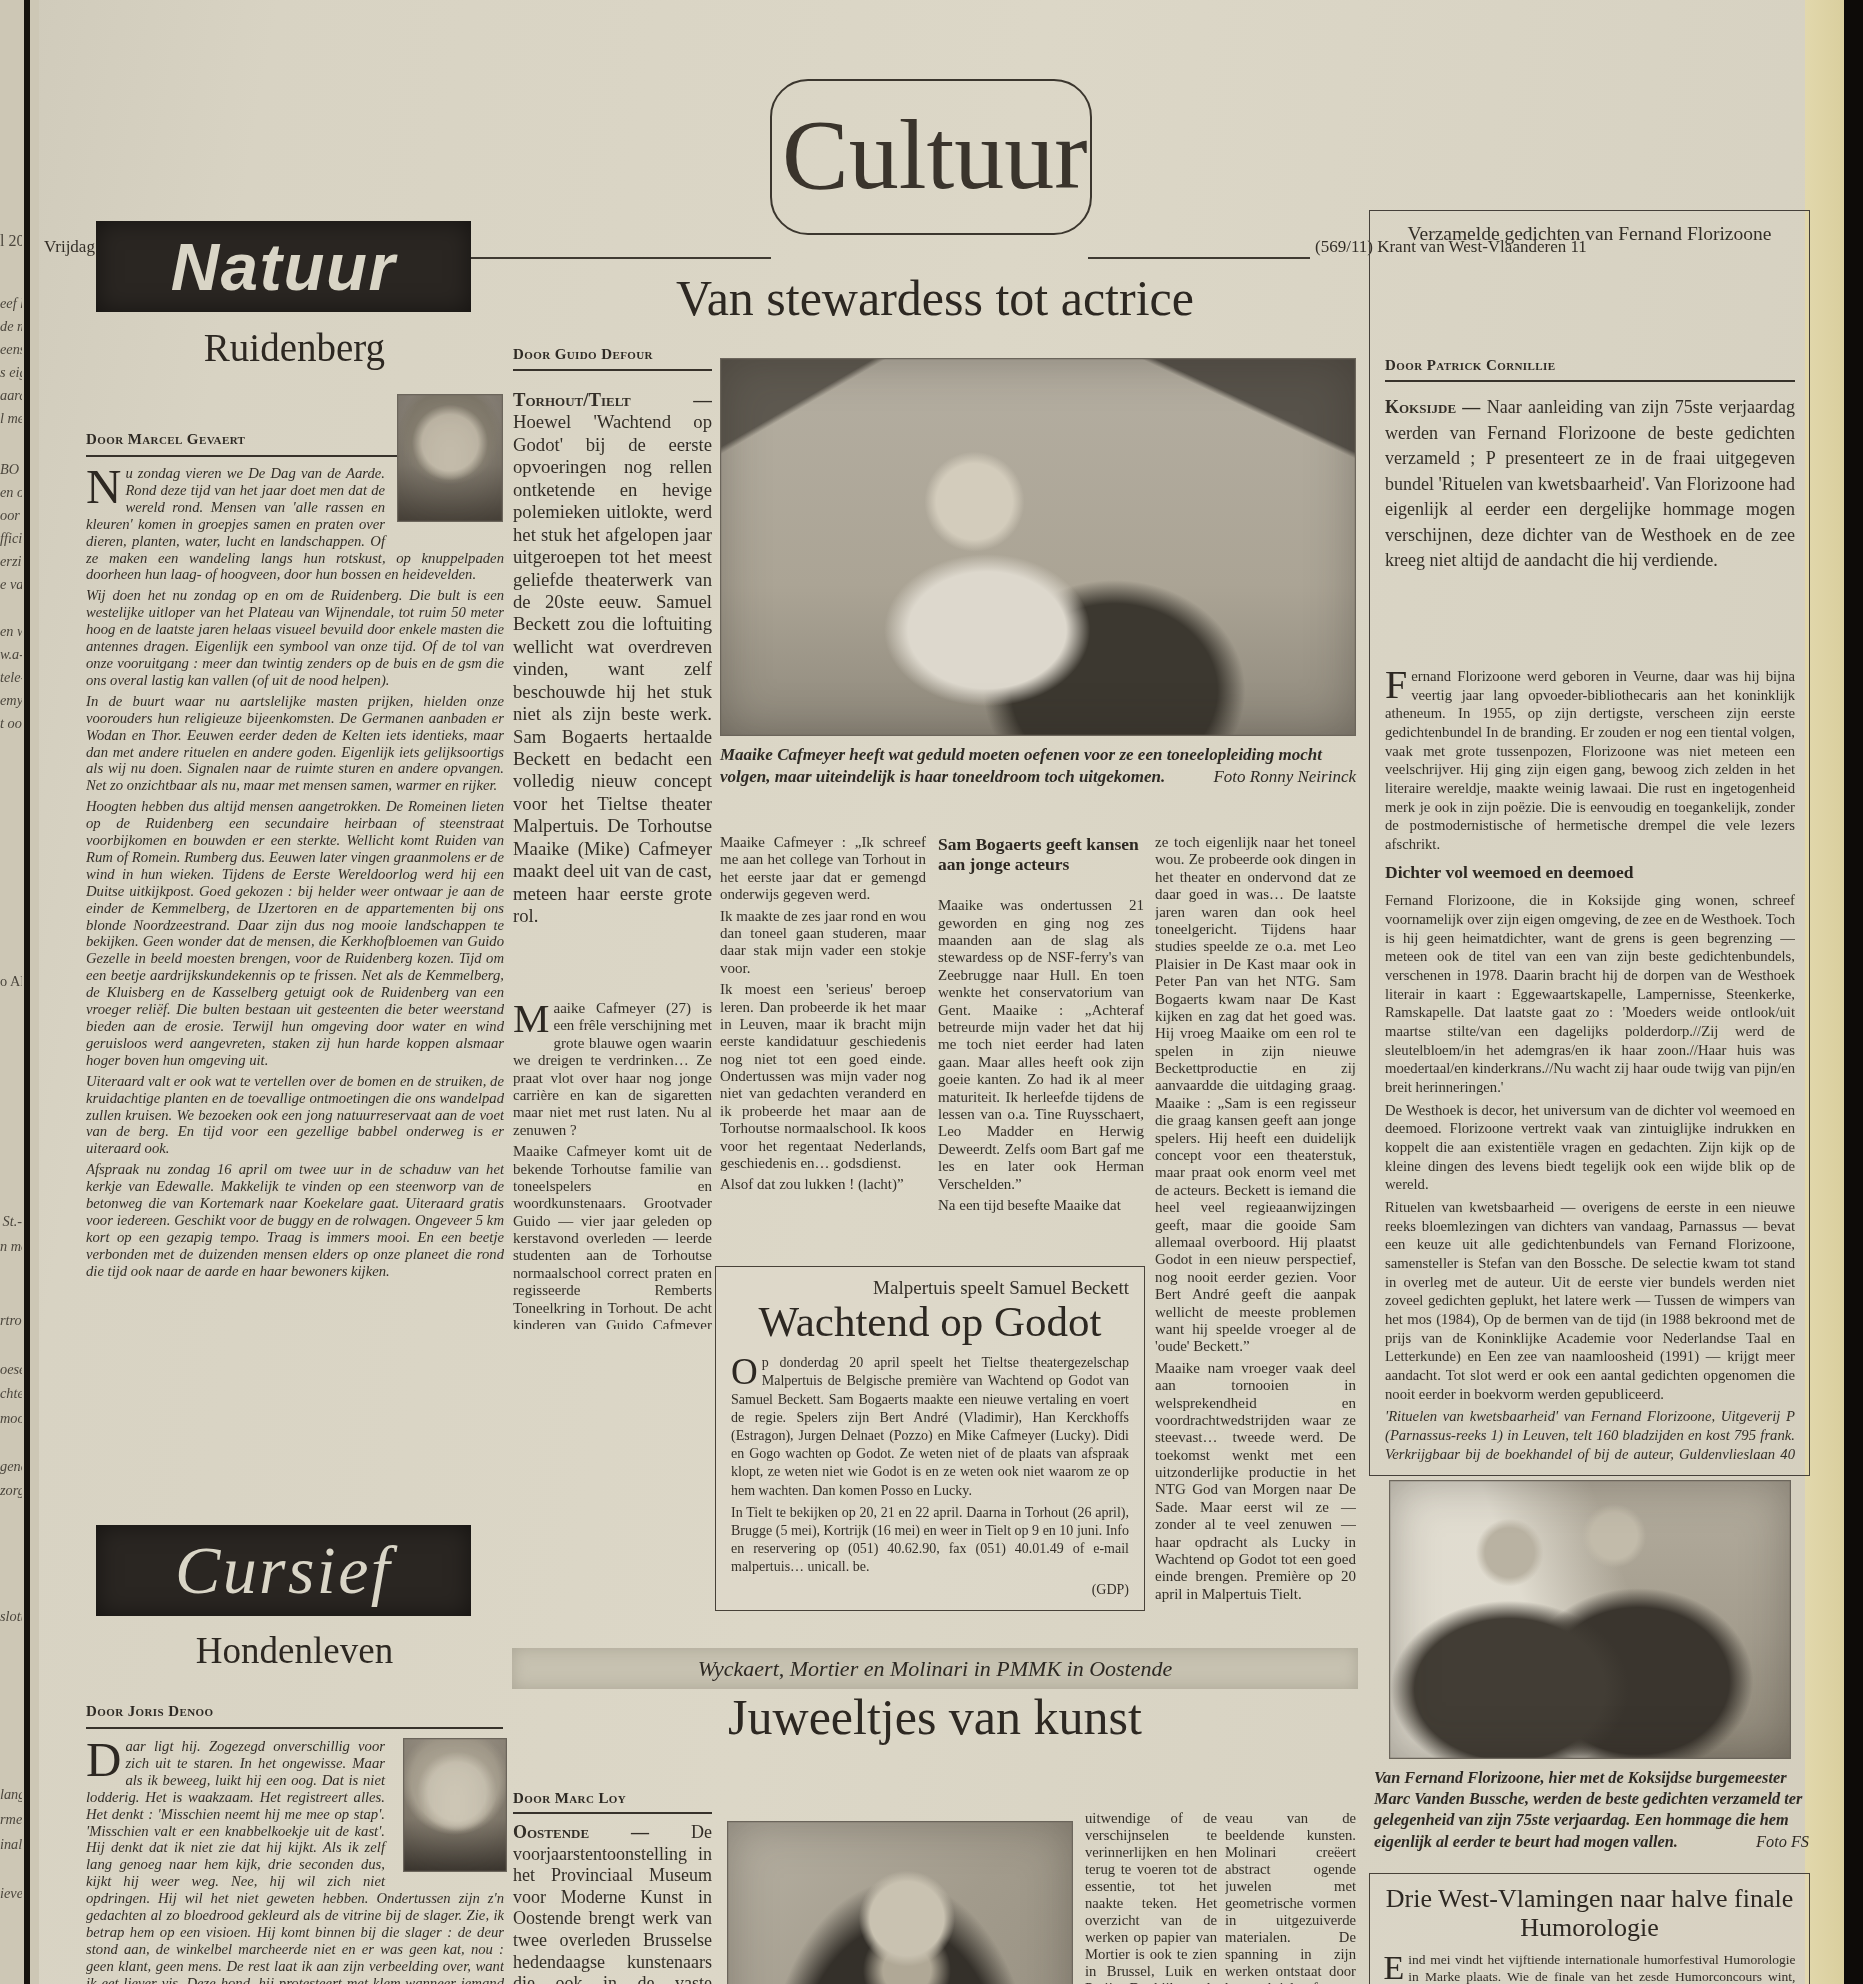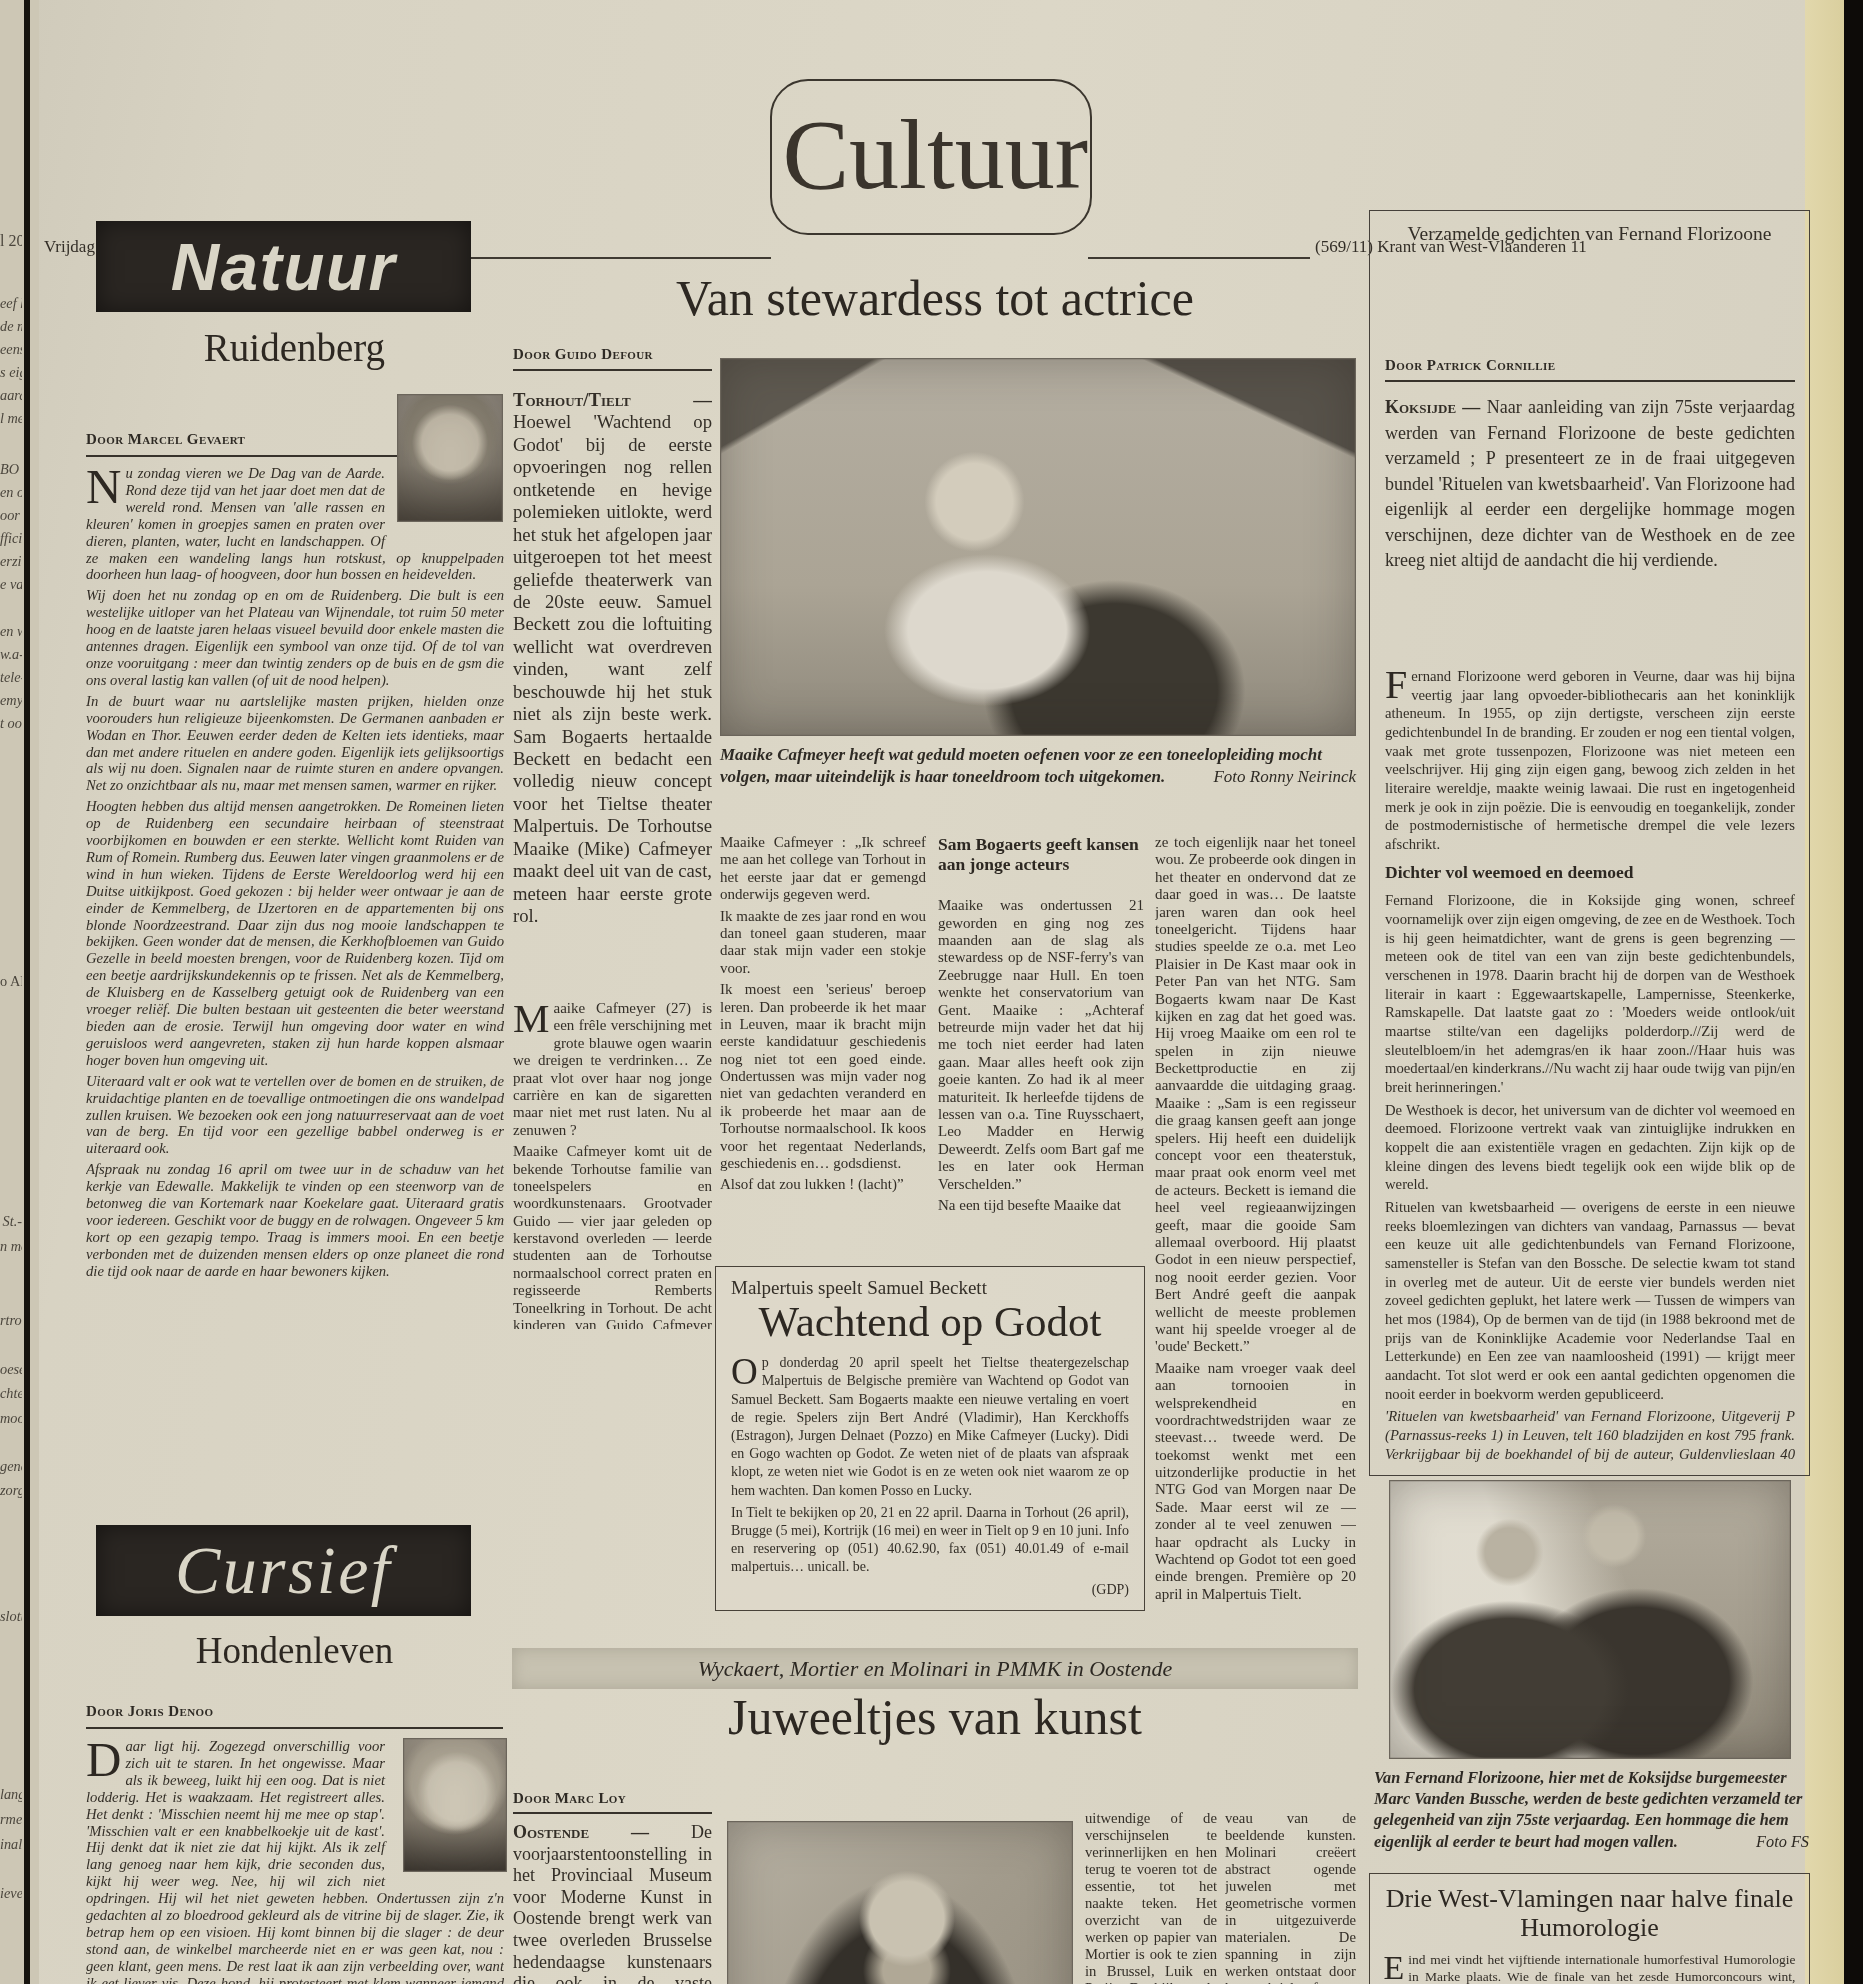--- a/index.html
+++ b/index.html
@@ -65,21 +65,21 @@
   <div class="frag" style="top:1482px;">zorgen</div>
   <div class="frag" style="top:1608px;">slotte</div>
   <div class="frag" style="top:1786px;">lang-</div>
   <div class="frag" style="top:1811px;">rmee</div>
   <div class="frag" style="top:1836px;">inale</div>
   <div class="frag" style="top:1885px;">ieven</div>
 
   <div class="abs serif" style="left:44px;top:237px;font-size:17px;">Vrijdag 14 april 2000</div>
   <div class="abs" style="left:160px;top:257px;width:611px;height:1.6px;background:#3f3a32;"></div>
   <div class="abs" style="left:770px;top:79px;width:318px;height:152px;border:2px solid #3b362e;border-radius:38px;"></div>
-  <div class="abs serif" style="left:770px;top:79px;width:318px;height:152px;line-height:152px;text-align:right;font-size:100px;color:#3a342c;">Cultuur</div>
+  <div class="abs serif" style="left:770px;top:79px;width:318px;height:152px;line-height:152px;text-align:left;font-size:100px;color:#3a342c;padding-left:12px;">Cultuur</div>
   <div class="abs" style="left:1088px;top:257px;width:222px;height:1.6px;background:#3f3a32;"></div>
   <div class="abs serif" style="left:1315px;top:237px;font-size:17px;white-space:nowrap;">(569/11) Krant van West-Vlaanderen 11</div>
 
   <div class="abs" style="left:96px;top:221px;width:375px;height:91px;background:#2a2622;box-shadow:inset 0 0 24px rgba(0,0,0,.5);">
     <div style="width:100%;height:100%;display:flex;align-items:center;justify-content:center;font-family:'Liberation Sans','DejaVu Sans',sans-serif;font-weight:bold;font-style:italic;font-size:67px;color:#d9d5c6;letter-spacing:1.6px;">Natuur</div>
   </div>
   <div class="abs serif headline" style="left:85px;top:328px;width:419px;font-size:39px;">Ruidenberg</div>
   <div class="abs byline" style="left:86px;top:431px;">Door Marcel Gevaert</div>
   <div class="abs byrule" style="left:86px;top:433px;width:417px;height:22px;"></div>
   <div class="abs photo grain" style="left:397px;top:394px;width:106px;height:128px;background-image:radial-gradient(circle at 50% 38%,#c4bcab 0 28px,rgba(196,188,171,0) 38px),radial-gradient(circle at 50% 30%,#8d8677 0 42px,rgba(141,134,119,0) 52px),linear-gradient(180deg,#9c958a 0%,#857e72 55%,#4e483f 100%);"></div>
@@ -140,21 +140,21 @@
       <p>Na een tijd besefte Maaike dat</p>
     </div>
   </div>
 
   <div class="abs just" style="left:1155px;top:834px;width:201px;height:806px;font-size:15px;line-height:1.16;overflow:hidden;">
     <p>ze toch eigenlijk naar het toneel wou. Ze probeerde ook dingen in het theater en ondervond dat ze daar goed in was… De laatste jaren waren dan ook heel toneelgericht. Tijdens haar studies speelde ze o.a. met Leo Plaisier in De Kast maar ook in Peter Pan van het NTG. Sam Bogaerts kwam naar De Kast kijken en zag dat het goed was. Hij vroeg Maaike om een rol te spelen in zijn nieuwe Beckettproductie en zij aanvaardde die uitdaging graag. Maaike : „Sam is een regisseur die graag kansen geeft aan jonge spelers. Hij heeft een duidelijk concept voor een theaterstuk, maar praat ook enorm veel met de acteurs. Beckett is iemand die heel veel regieaanwijzingen geeft, maar die gooide Sam allemaal overboord. Hij plaatst Godot in een nieuw perspectief, nog nooit eerder gezien. Voor Bert André geeft die aanpak wellicht de meeste problemen want hij speelde vroeger al de 'oude' Beckett.”</p>
     <p>Maaike nam vroeger vaak deel aan tornooien in welsprekendheid en voordrachtwedstrijden waar ze steevast… tweede werd. De toekomst wenkt met een uitzonderlijke productie in het NTG God van Morgen naar De Sade. Maar eerst wil ze — zonder al te veel zenuwen — haar opdracht als Lucky in Wachtend op Godot tot een goed einde brengen. Première op 20 april in Malpertuis Tielt.</p>
   </div>
 
   <div class="abs boxed" style="left:715px;top:1266px;width:430px;height:345px;padding:9.5px 15px;box-sizing:border-box;">
-    <div style="text-align:left;font-size:19px;margin-bottom:1.6px;">Malpertuis speelt Samuel Beckett</div>
+    <div style="text-align:right;font-size:19px;margin-bottom:1.6px;">Malpertuis speelt Samuel Beckett</div>
     <div class="headline" style="font-size:43px;margin-bottom:10.3px;">Wachtend op Godot</div>
     <div class="just" style="font-size:14px;line-height:1.3;">
       <p><span class="dc" style="font-size:37px;">O</span><span>p donderdag 20 april speelt het Tieltse theatergezelschap Malpertuis de Belgische première van Wachtend op Godot van Samuel Beckett. Sam Bogaerts maakte een nieuwe vertaling en voert de regie. Spelers zijn Bert André (Vladimir), Han Kerckhoffs (Estragon), Jurgen Delnaet (Pozzo) en Mike Cafmeyer (Lucky). Didi en Gogo wachten op Godot. Ze weten niet of de plaats van afspraak klopt, ze weten niet wie Godot is en ze weten ook niet waarom ze op hem wachten. Dan komen Posso en Lucky.</span></p>
       <p>In Tielt te bekijken op 20, 21 en 22 april. Daarna in Torhout (26 april), Brugge (5 mei), Kortrijk (16 mei) en weer in Tielt op 9 en 10 juni. Info en reservering op (051) 40.62.90, fax (051) 40.01.49 of e-mail malpertuis… unicall. be.</p>
       <div style="text-align:right;">(GDP)</div>
     </div>
   </div>
 
   <div class="abs band" style="left:512px;top:1648px;width:846px;height:41px;">
     <div class="kickertxt" style="line-height:41px;font-style:italic;">Wyckaert, Mortier en Molinari in PMMK in Oostende</div>

